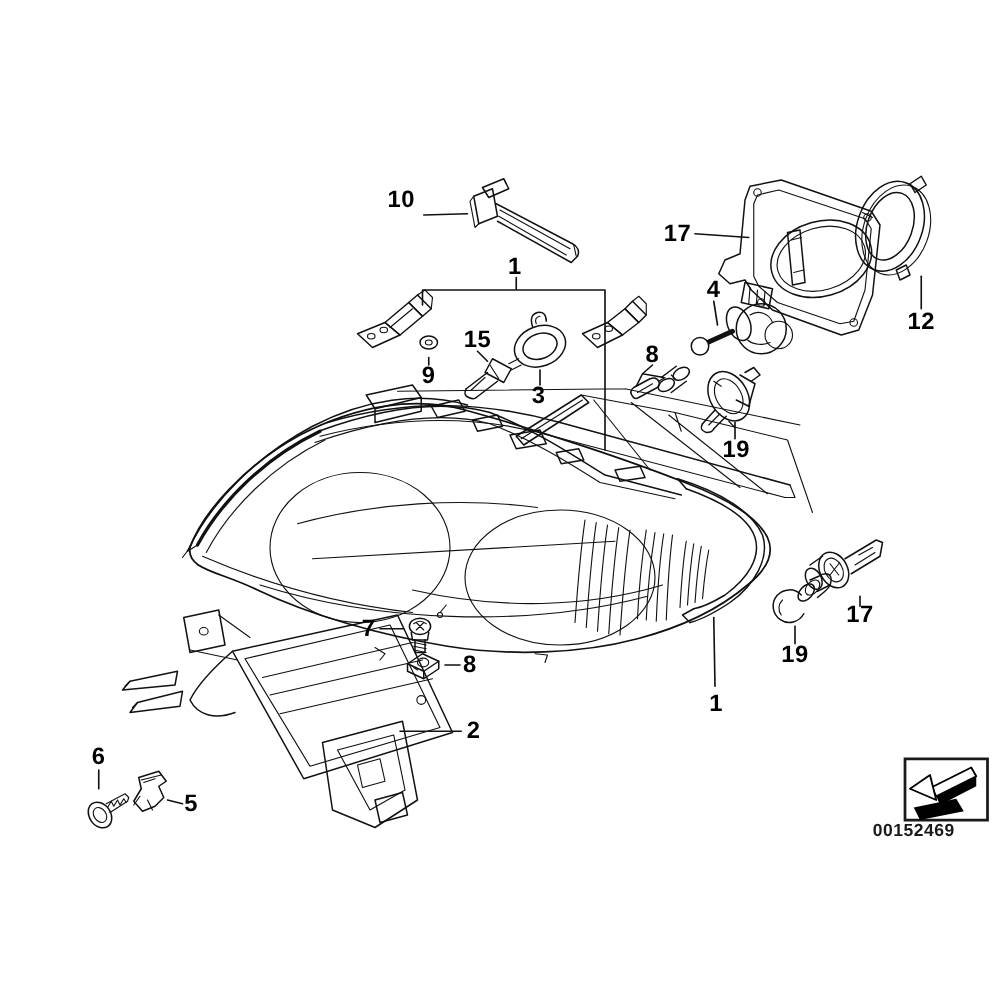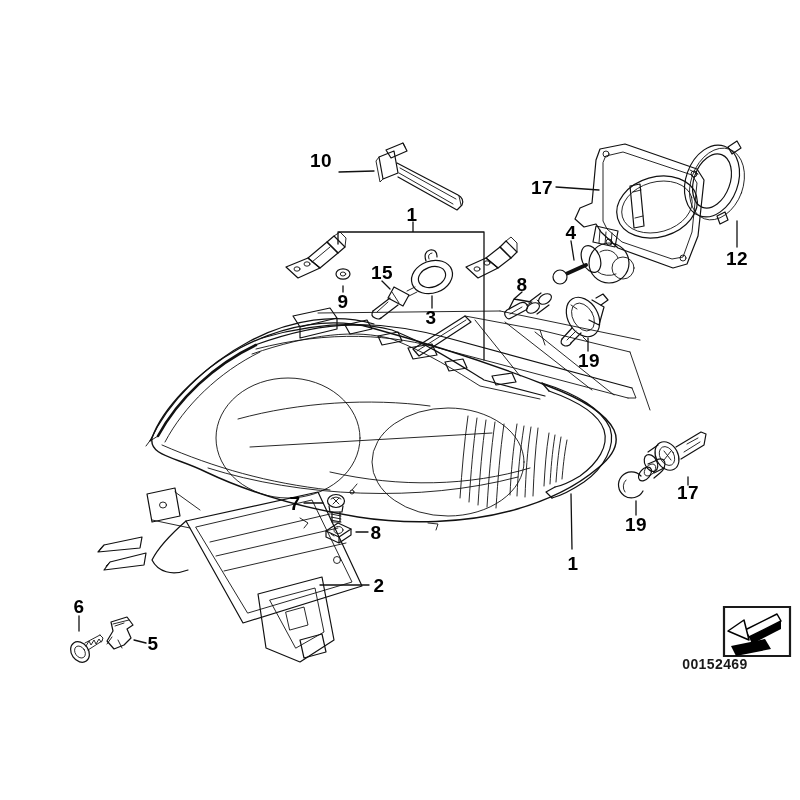--- a/index.html
+++ b/index.html
@@ -288,14 +288,14 @@
   <div class="callout" style="left:321px;top:160px">10</div>
   <div class="callout" style="left:737px;top:258px">12</div>
   <div class="callout" style="left:542px;top:187px">17</div>
   <div class="callout" style="left:412px;top:214px">1</div>
   <div class="callout" style="left:522px;top:284px">8</div>
   <div class="callout" style="left:382px;top:272px">15</div>
   <div class="callout" style="left:589px;top:360px">19</div>
   <div class="callout" style="left:688px;top:492px">17</div>
   <div class="callout" style="left:636px;top:524px">19</div>
 
-  <div class="stamp-number" style="left:715px;top:664px">00152469</div>
+  <div class="stamp-number" style="left:731px;top:664px">00152469</div>
 </div>
 
 </body></html>

